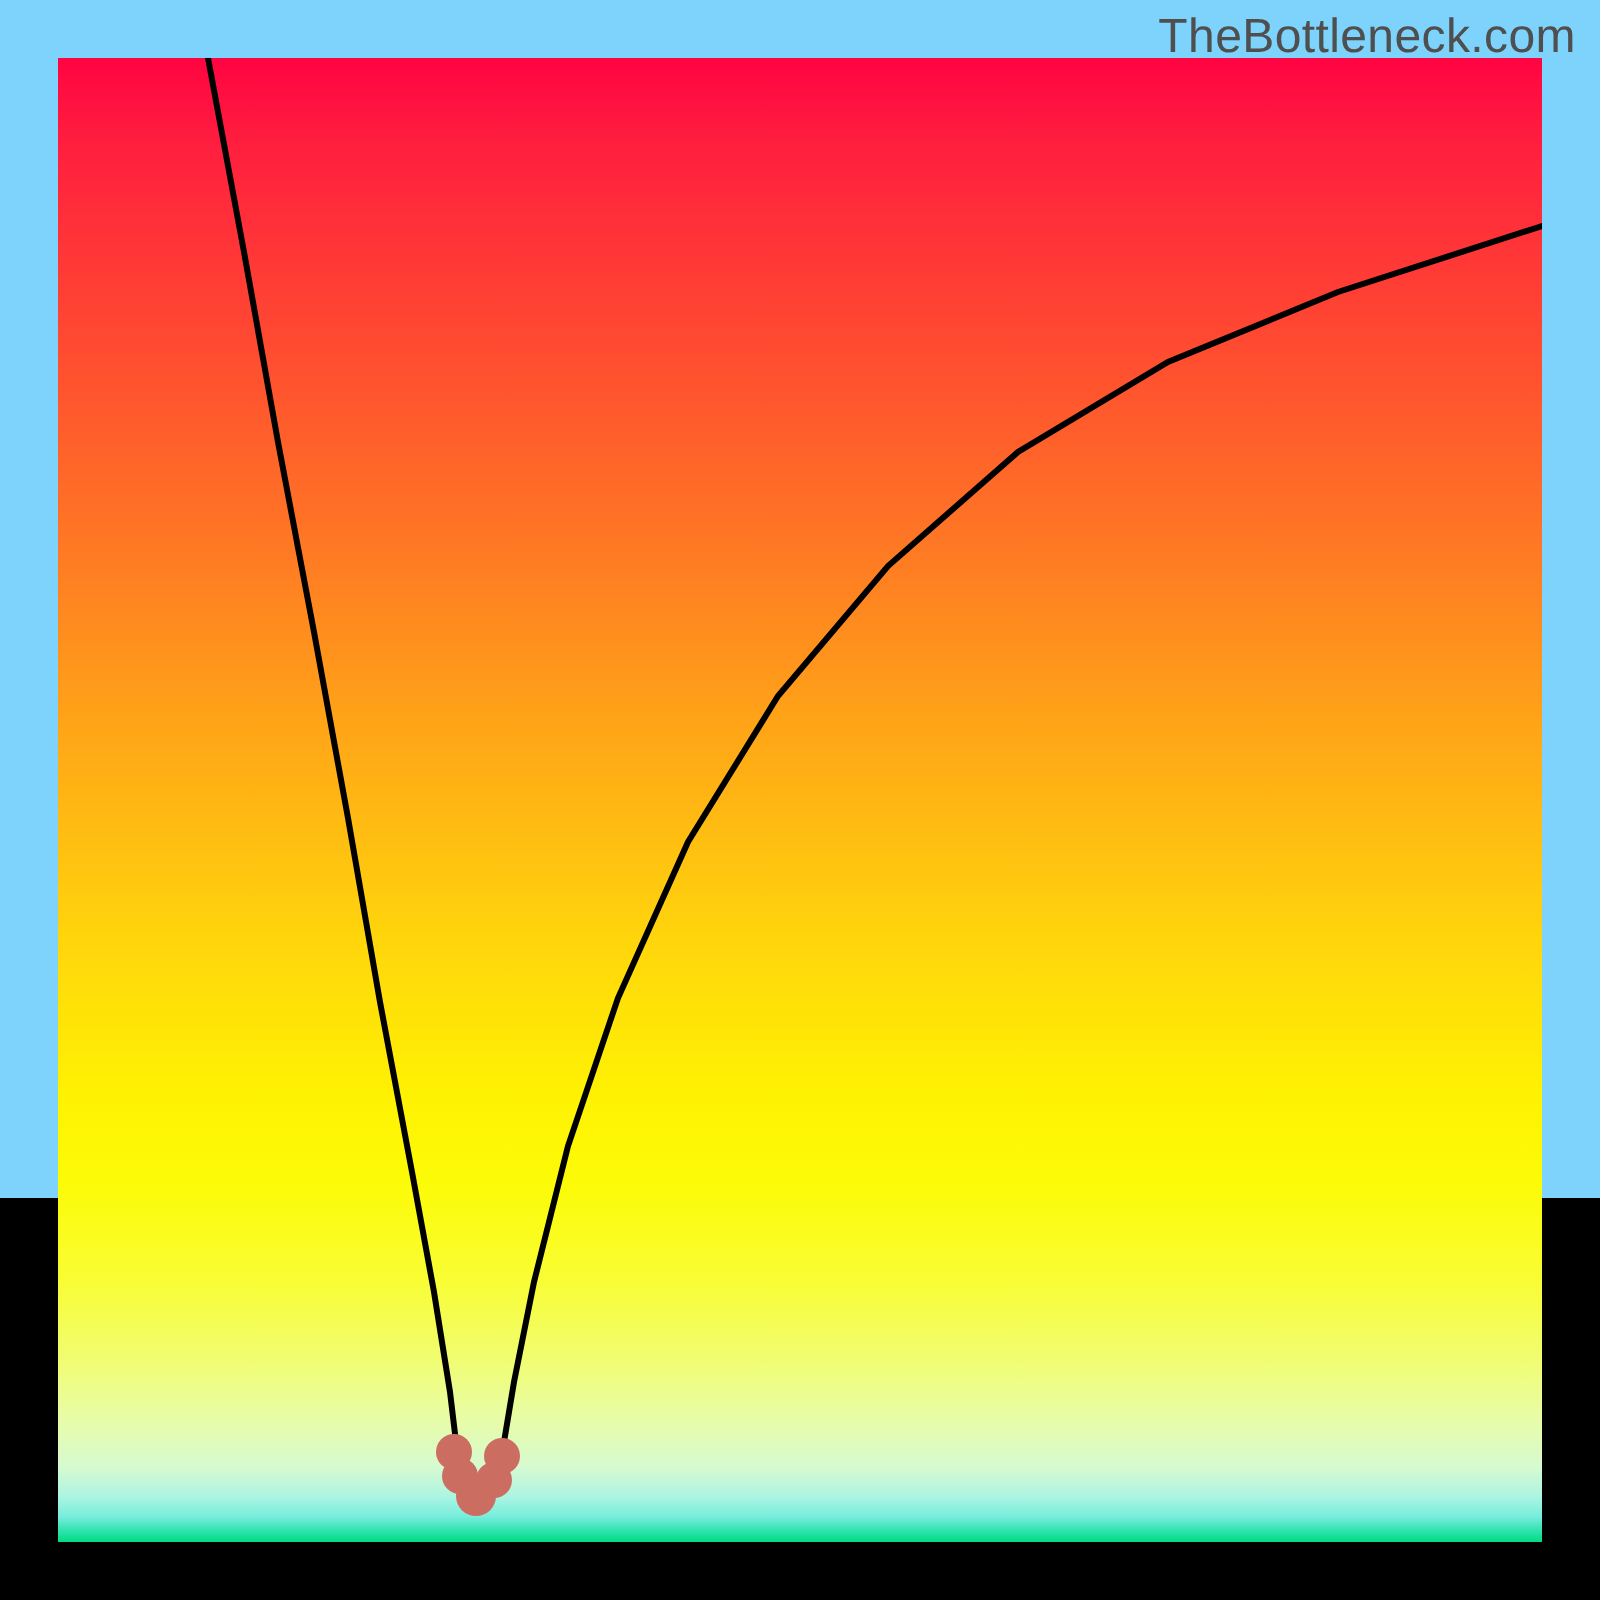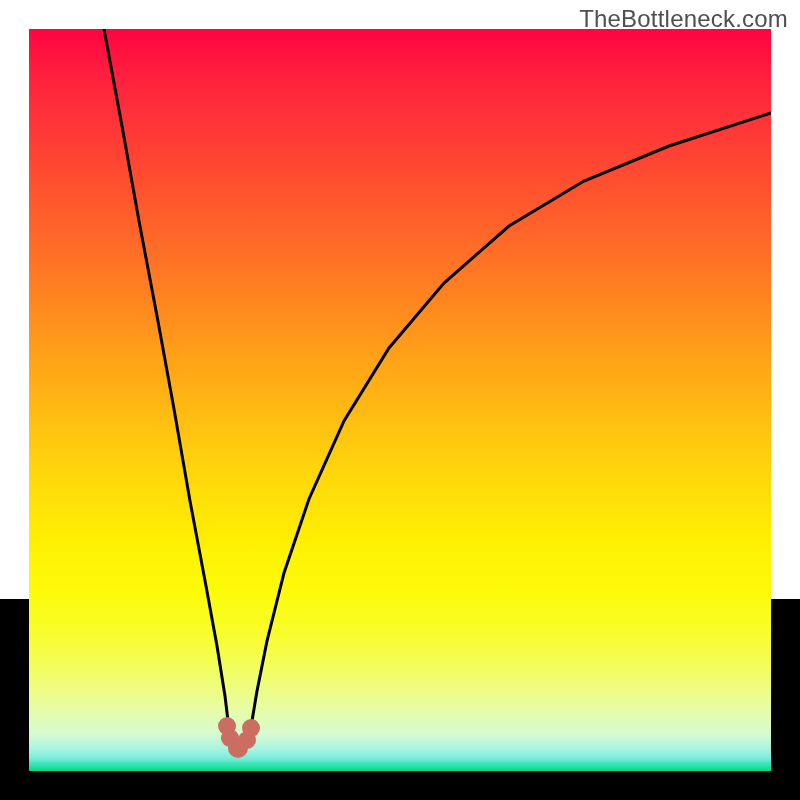--- a/index.html
+++ b/index.html
@@ -9,21 +9,21 @@
     height: 800px;
     overflow: hidden;
     background: #000;
     font-family: Arial, Helvetica, sans-serif;
   }
   .frame {
     position: absolute;
     left: 0; top: 0;
     width: 800px;
     height: 599px;
-    background: #ffffff;
+    background: #7dd3fc;
     text-align: center;
   }
   .plot {
     position: absolute;
     left: 29px;
     top: 29px;
     width: 742px;
     height: 742px;
     overflow: hidden;
   }

